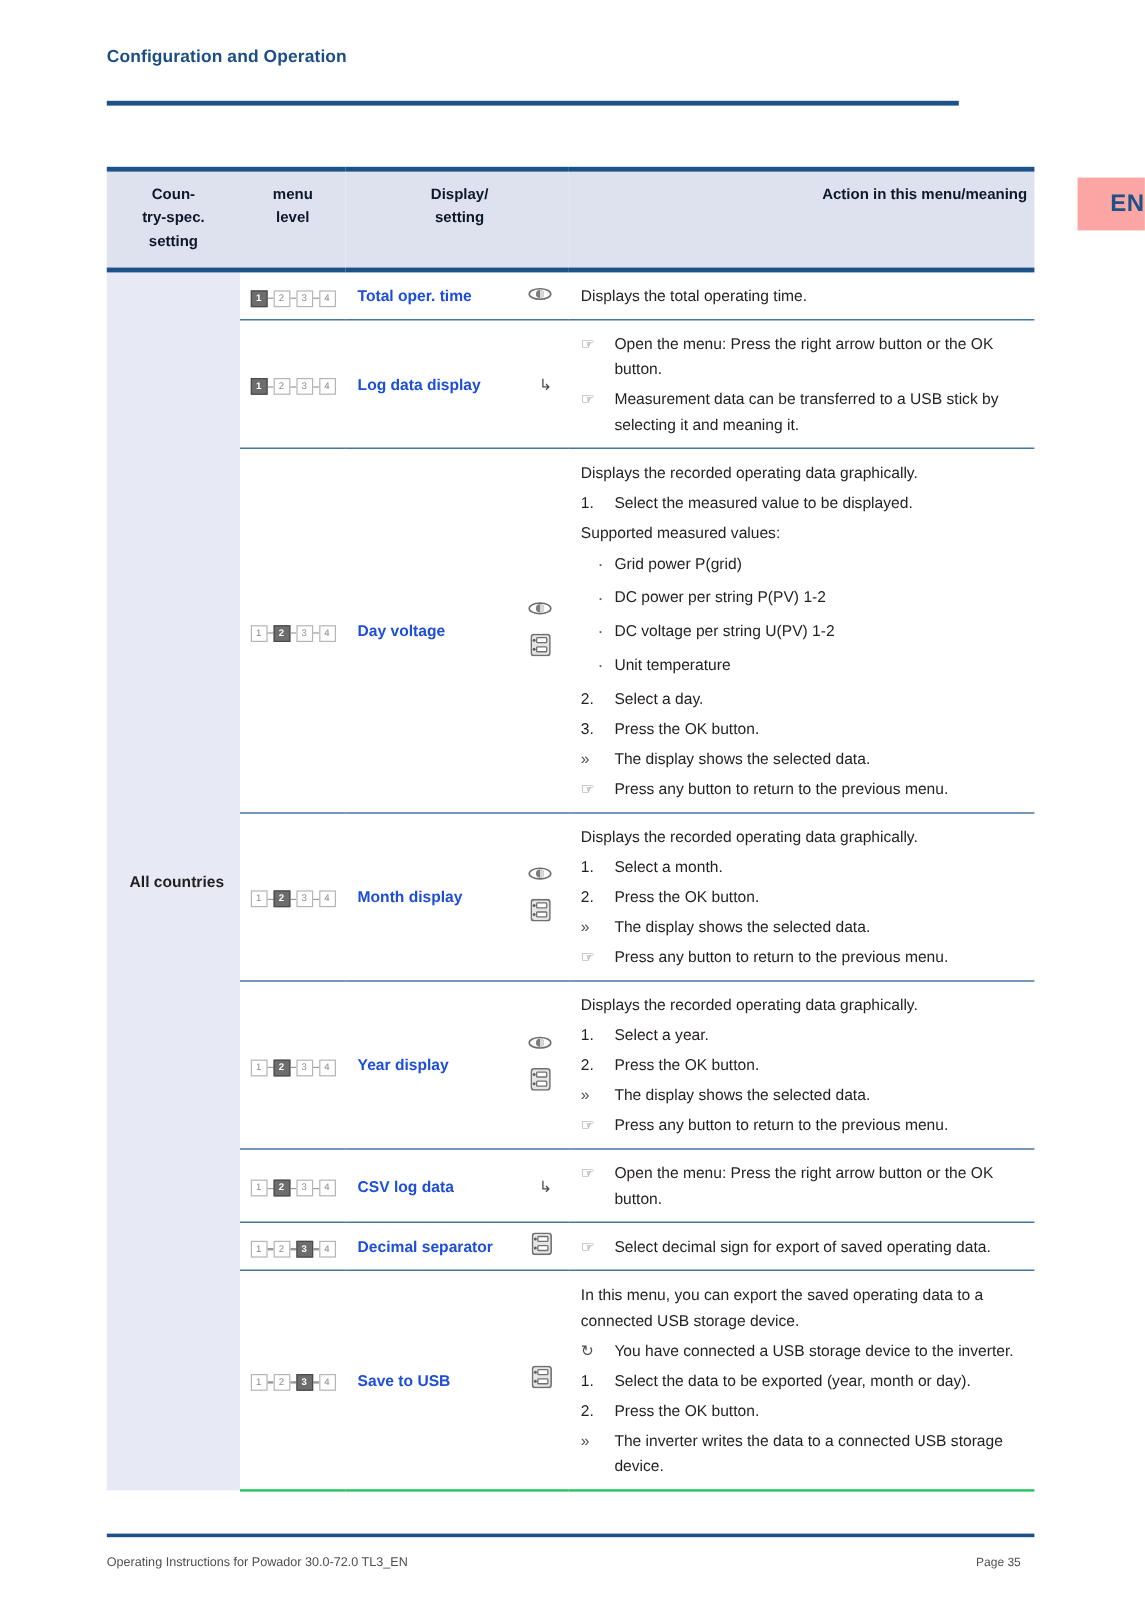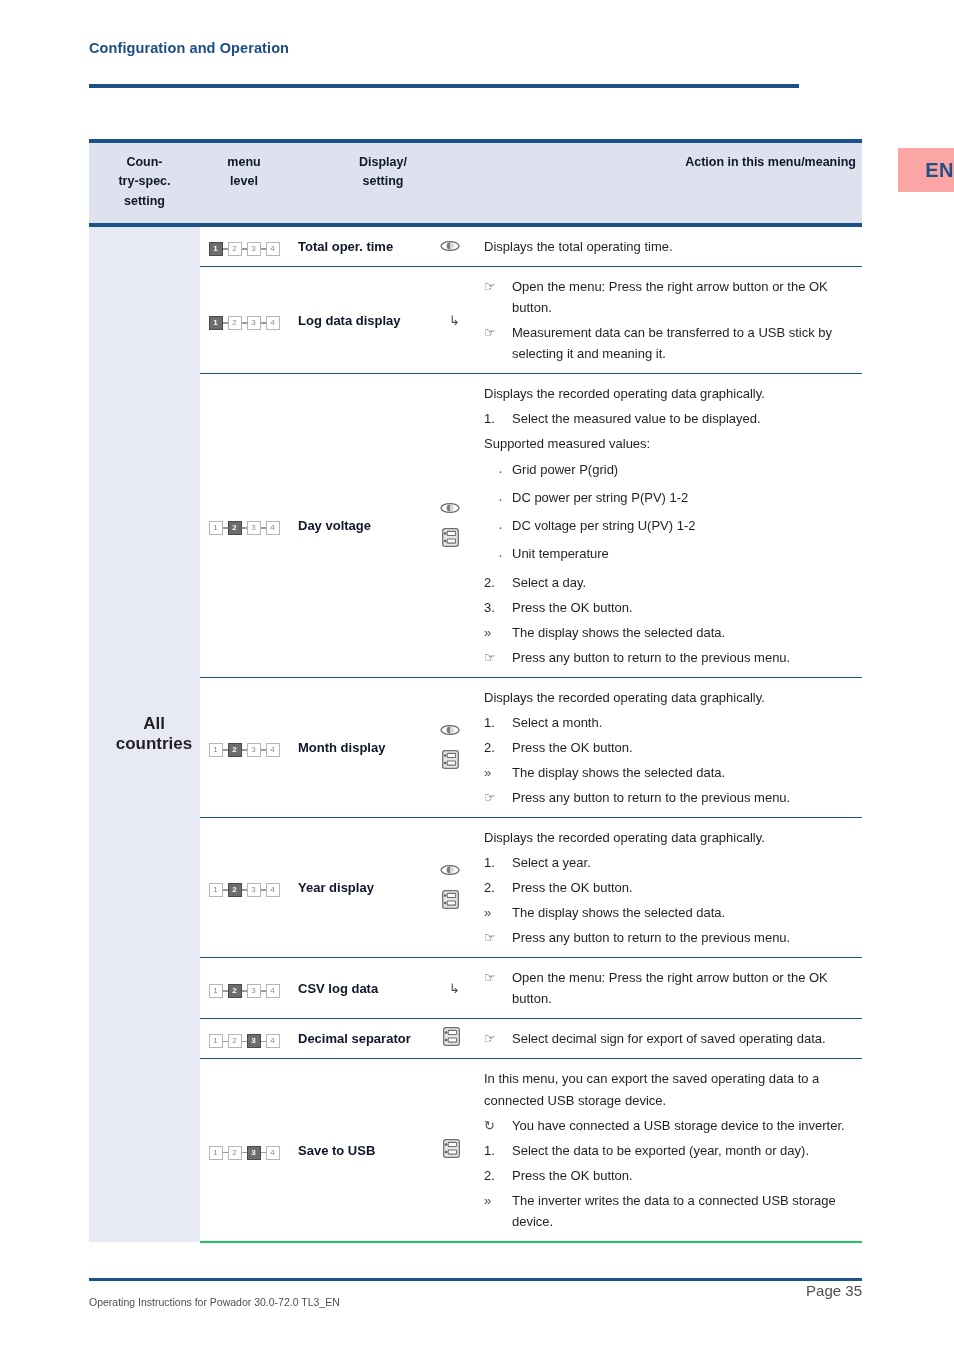--- a/index.html
+++ b/index.html
@@ -126,22 +126,22 @@
   td {
     vertical-align: middle;
     border-bottom: 1.5px solid #1c5287;
     padding: 0;
   }
   tbody tr:last-child td { border-bottom: 2px solid #22c55e; }
 
   td.cell-country {
     background: #e7eaf4;
     border-bottom: none;
-    text-align: center;
-    font-size: 17px;
+    text-align: left;
+    font-size: 13px;
     font-weight: bold;
     color: #231f20;
     vertical-align: middle;
     padding-left: 19px;
   }
   td.cell-level {
     text-align: center;
     padding: 7px 4px;
   }
   td.cell-display {
@@ -183,21 +183,21 @@
   
   .display-row {
     display: flex;
     align-items: center;
     justify-content: space-between;
     gap: 6px;
   }
   .display-label {
     font-size: 13px;
     font-weight: bold;
-    color: #0f172a;
+    color: #1d4ed8;
   }
   .display-icons {
     display: flex;
     flex-direction: column;
     align-items: center;
     gap: 10px;
     padding-right: 10px;
   }
   .glyph-arrow {
     font-size: 13px;
@@ -249,24 +249,24 @@
   #footer-left {
     position: absolute;
     left: 89px;
     top: 18px;
     font-size: 10.5px;
     color: #4f4f4f;
   }
   #footer-right {
     position: absolute;
     left: 802px;
-    top: 4px;
+    top: 19px;
     width: 60px;
-    text-align: right;
-    font-size: 15px;
+    text-align: center;
+    font-size: 10px;
     color: #4f4f4f;
   }
 </style>
 </head>
 <body>
 
 <div id="page-header">
   <div id="header-title">Configuration and Operation</div>
   <div id="header-rule"></div>
 

